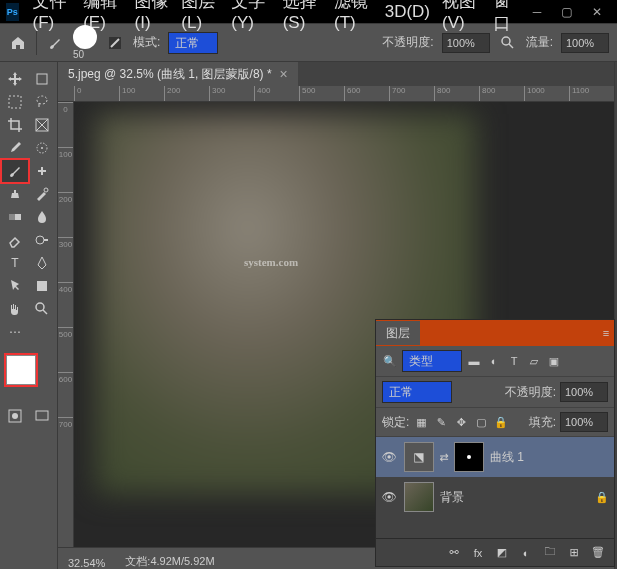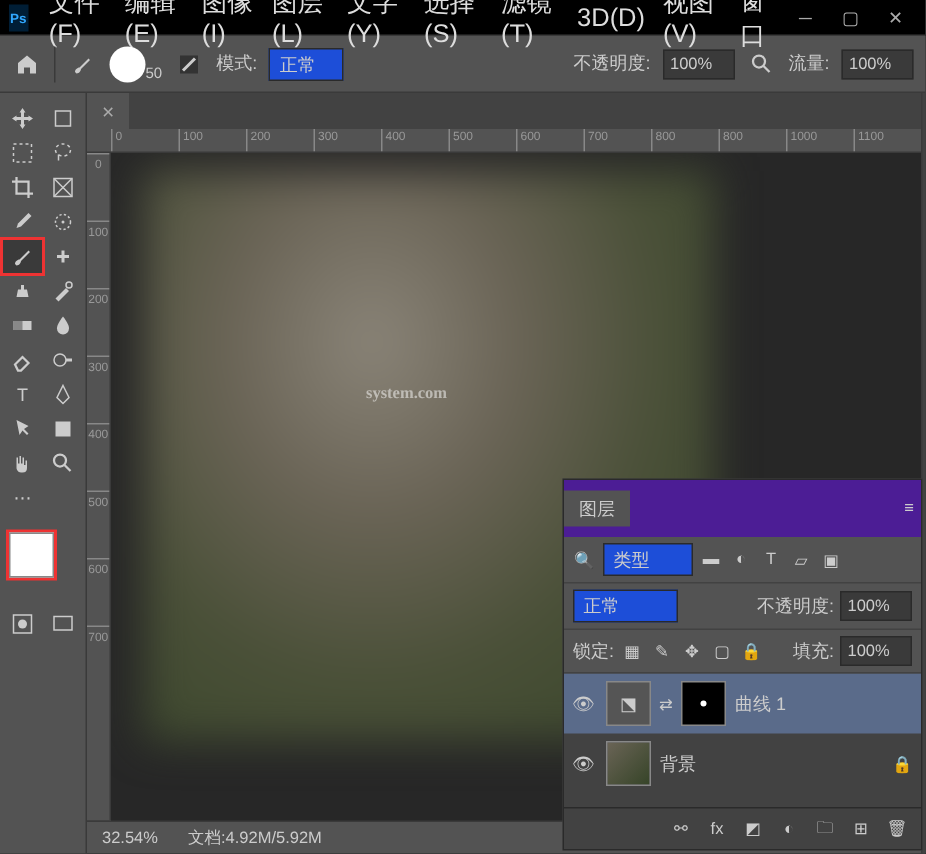--- a/index.html
+++ b/index.html
@@ -8,21 +8,21 @@
 
 .menubar { height: 24px; background: #000000; display: flex; align-items: center; padding: 0 6px; border-bottom: 1px solid #3a3a3a; }
 .ps-icon { width: 18px; height: 18px; background: #001e36; color: #31a8ff; font-size: 9px; font-weight: bold; display: flex; align-items: center; justify-content: center; margin-right: 8px; }
 .menu-item { padding: 0 6px; font-size: 17px; color: #ddd; }
 .win-controls { margin-left: auto; display: flex; gap: 2px; }
 .win-btn { width: 28px; height: 18px; display: flex; align-items: center; justify-content: center; color: #aaa; }
 
 
 .optbar { height: 38px; background: #535353; display: flex; align-items: center; padding: 0 8px; border-bottom: 1px solid #3a3a3a; gap: 8px; }
 .opt-icon { width: 20px; height: 20px; display: flex; align-items: center; justify-content: center; fill: #ccc; }
-.brush-prev { display: flex; flex-direction: row; align-items: flex-end; }
+.brush-prev { display: flex; flex-direction: column; align-items: flex-start; }
 .brush-circ { width: 24px; height: 24px; border-radius: 50%; background: #fff; }
 .brush-size { font-size: 10px; color: #ccc; }
 .sep { width: 1px; height: 24px; background: #3a3a3a; }
 .label { font-size: 12px; color: #ccc; }
 .select { background: #1d4ed8; border: 1px solid #2a2a2a; color: #ccc; padding: 2px 18px 2px 6px; font-size: 12px; height: 22px; }
 .numbox { background: #3a3a3a; border: 1px solid #2a2a2a; color: #ccc; width: 48px; height: 20px; padding: 2px 4px; font-size: 11px; display: flex; align-items: center; }
 
 
 .main { display: flex; height: calc(569px - 24px - 38px); position: relative; }
 
@@ -44,29 +44,29 @@
 .doctab .close { color: #aaa; font-size: 14px; }
 .ruler-h { height: 16px; background: #535353; border-bottom: 1px solid #3a3a3a; display: flex; font-size: 8px; color: #999; overflow: hidden; padding-left: 16px; }
 .ruler-h span { width: 45px; text-align: left; border-left: 1px solid #888; padding-left: 2px; }
 .canvas-wrap { flex: 1; display: flex; }
 .ruler-v { width: 16px; background: #535353; border-right: 1px solid #3a3a3a; font-size: 8px; color: #999; display: flex; flex-direction: column; overflow: hidden; }
 .ruler-v span { height: 45px; border-top: 1px solid #888; padding-top: 2px; text-align: center; }
 .canvas { flex: 1; background: #272727; position: relative; overflow: hidden; }
 .photo { position: absolute; top: 12px; left: 22px; width: 380px; height: 380px; background: radial-gradient(ellipse at 40% 30%, #8a8478 0%, #6a6456 30%, #4a5038 60%, #364428 100%); filter: blur(14px); }
 .watermark { position: absolute; top: 160px; left: 140px; color: rgba(255,255,255,0.5); font-size: 36px; font-weight: bold; font-style: italic; pointer-events: none; }
 .watermark .sub { font-size: 11px; font-style: normal; display: block; margin-top: -6px; margin-left: 30px; font-family: Liberation Serif, serif; }
-.statusbar { height: 22px; background: #535353; border-top: 1px solid #3a3a3a; display: flex; align-items: center; padding: 0 10px; gap: 20px; font-size: 11px; color: #ccc; }
+.statusbar { height: 22px; background: #535353; border-top: 1px solid #3a3a3a; display: flex; align-items: flex-end; padding: 0 10px; gap: 20px; font-size: 11px; color: #ccc; }
 
 
 .right { width: 50px; background: #424242; border-left: 1px solid #3a3a3a; display: flex; flex-direction: column; padding-top: 4px; }
 .panel-icon { height: 28px; display: flex; align-items: center; gap: 6px; padding: 0 6px; color: #ccc; font-size: 12px; }
 
 
 .layers-panel { position: absolute; right: 2px; bottom: 2px; width: 240px; height: 248px; background: #535353; border: 1px solid #2a2a2a; display: flex; flex-direction: column; }
-.lp-tabs { height: 38px; display: flex; align-items: center; background: #4c1d95; }
+.lp-tabs { height: 26px; display: flex; align-items: center; background: #c2410c; }
 .lp-tab { padding: 0 10px; height: 24px; display: flex; align-items: center; background: #535353; font-size: 12px; }
 .lp-row { display: flex; align-items: center; padding: 4px 6px; gap: 4px; border-bottom: 1px solid #424242; }
 .lp-icn { width: 16px; height: 16px; display: flex; align-items: center; justify-content: center; fill: #ccc; color: #ccc; font-size: 11px; }
 .layer-list { flex: 1; background: #424242; overflow: auto; }
 .layer { display: flex; align-items: center; height: 40px; padding: 0 4px; gap: 6px; }
 .layer.sel { background: #5a6b8a; }
 .eye { width: 18px; text-align: center; }
 .thumb-stack { display: flex; align-items: center; gap: 2px; }
 .thumb { width: 30px; height: 30px; border: 1px solid #888; background: #222; display: flex; align-items: center; justify-content: center; }
 .thumb.mask { background: #000; }
@@ -271,20 +271,21 @@
           <svg viewBox="0 0 16 16">
             <rect x="2" y="3" width="12" height="9" fill="none" stroke="#ccc"></rect>
           </svg>
         </div>
     </div>
   </div>
 
   <div class="doc">
     <div class="tabbar">
       <div class="doctab">
+        <span>5.jpeg @ 32.5% (曲线 1, 图层蒙版/8) *</span>
         <span class="close">×</span>
       </div>
     </div>
     <div class="ruler-h">
       <span>0</span>
         <span>100</span>
         <span>200</span>
         <span>300</span>
         <span>400</span>
         <span>500</span>

